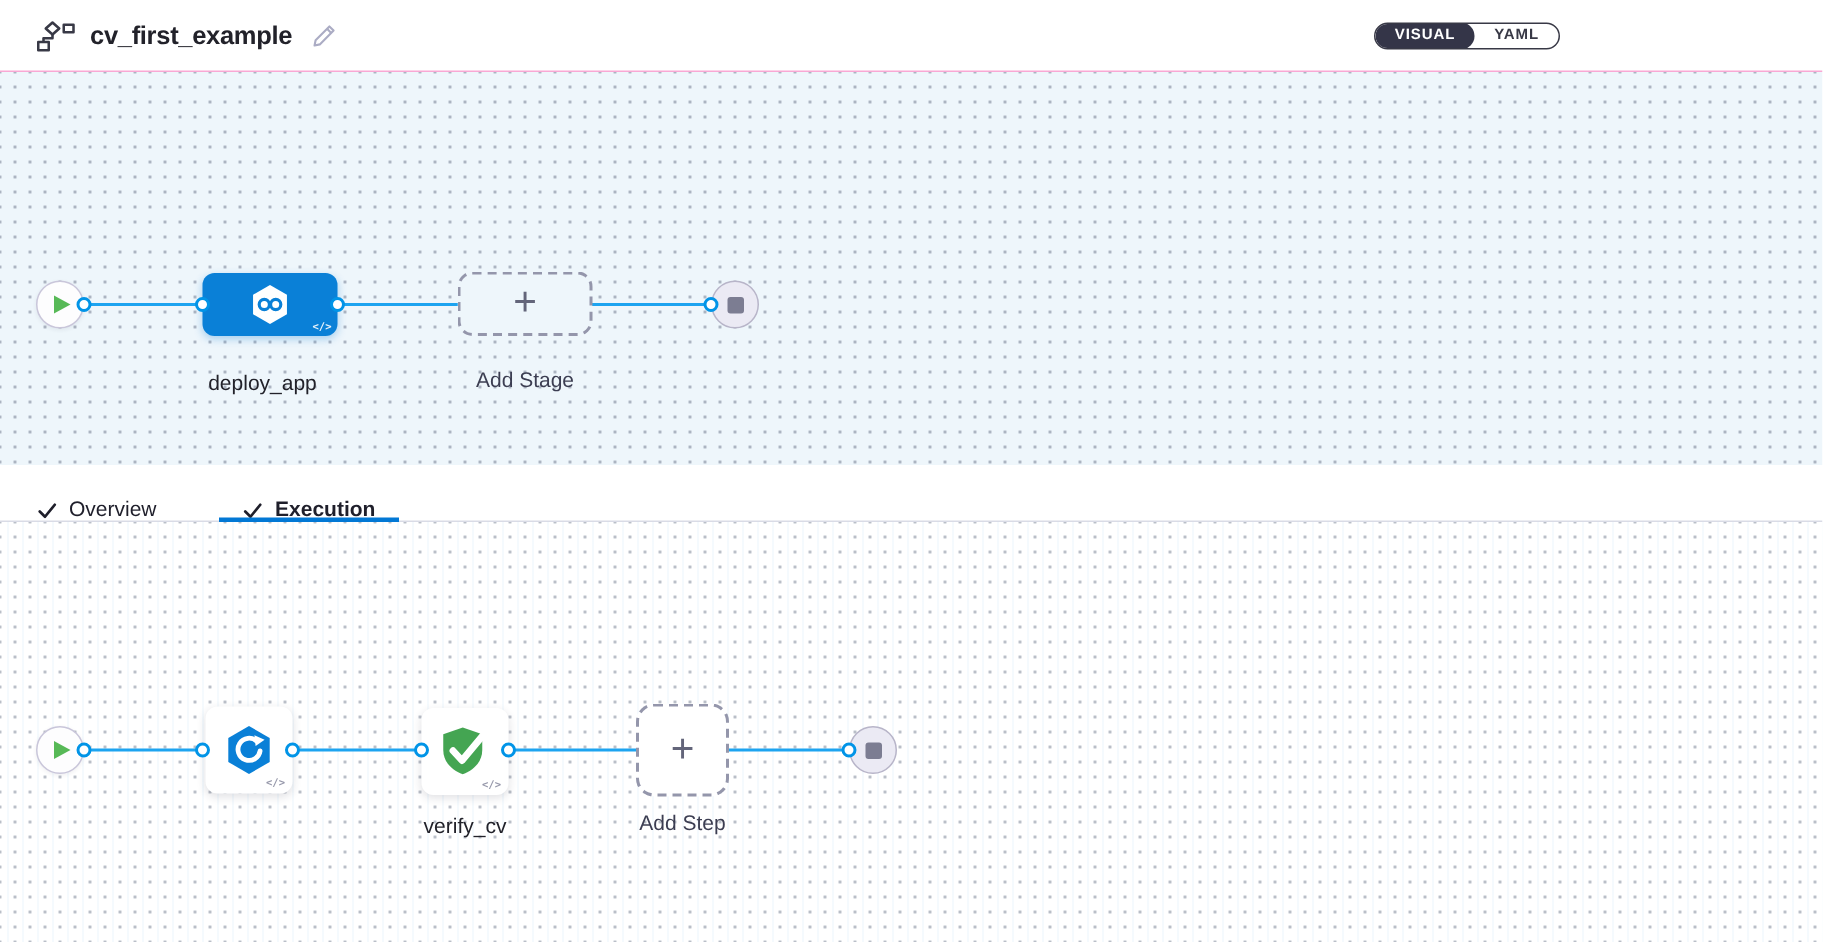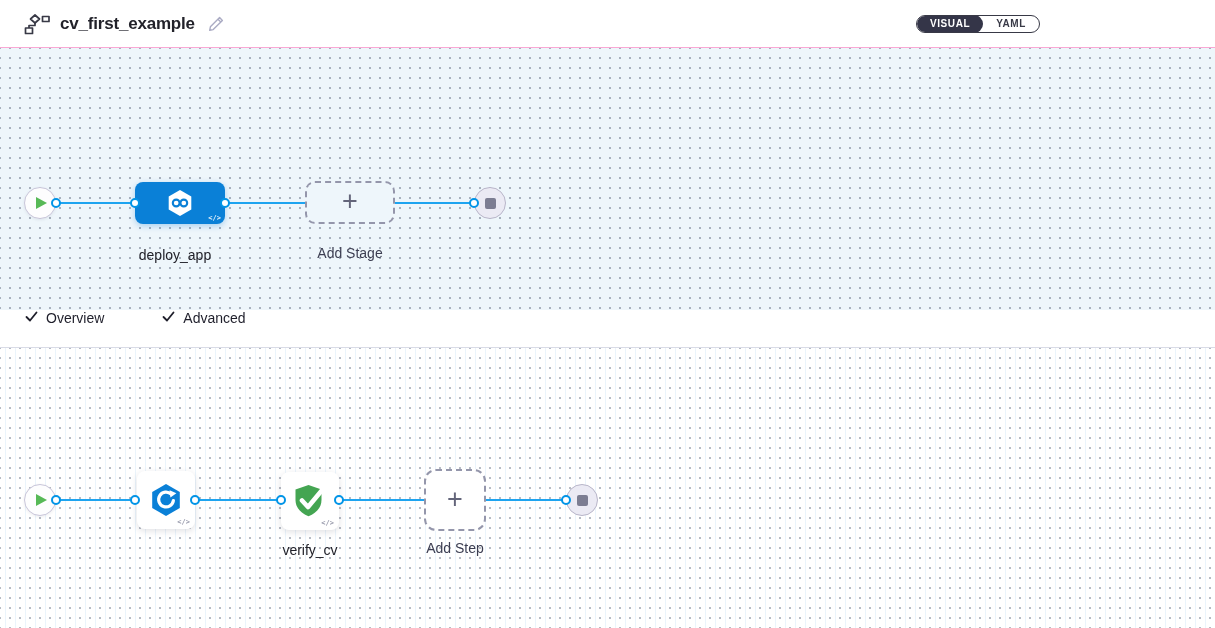--- a/index.html
+++ b/index.html
@@ -60,21 +60,21 @@
   .add-stage-box { left:305px; top:133px; width:90px; height:43px; background:#eef6fb; }
   .add-step-box { left:424px; top:121px; width:62px; height:62px; background:#ffffff; border-radius:12px; }
   .plus-glyph { font-size:27px; font-weight:300; color:#63657a; line-height:1; margin-top:-2px; }
 
   .node-label { position:absolute; font-size:14px; color:#22222a; text-align:center; z-index:4; line-height:21px; }
   .muted-label { color:#3c3e52; }
 
   
   .tabbar { position:absolute; top:310px; left:0; width:100%; height:38px; background:#fff;
             border-bottom:1px solid #d9dbe6; display:flex; align-items:stretch; padding-left:9px; z-index:20; }
-  .tab { display:flex; align-items:flex-start; gap:8px; padding:0 16px; margin-right:26px; font-size:14px;
+  .tab { display:flex; align-items:flex-end; gap:8px; padding:0 16px; margin-right:26px; font-size:14px;
          color:#1f1f2b; cursor:pointer; position:relative; }
   .tab .check-icon { display:flex; }
   .tab.active { font-weight:700; }
   .tab.active::after { content:""; position:absolute; left:0; right:0; bottom:-1px; height:3px; background:#0278d5; }
 </style>
 </head>
 <body>
 
 <div class="app">
 
@@ -131,25 +131,25 @@
     <div class="port" style="left:469px; top:150px;"></div>
   </div>
 
   <div class="tabbar">
     <div class="tab">
       <svg class="check-icon" width="13" height="13" viewBox="0 0 13 13">
           <polyline points="1.5,7 5,10.5 11.5,2.5" fill="none" stroke="#1f1f2b" stroke-width="1.8" stroke-linecap="round" stroke-linejoin="round"></polyline>
         </svg>
       <span>Overview</span>
     </div>
-    <div class="tab">
+    <div class="tab active">
       <svg class="check-icon" width="13" height="13" viewBox="0 0 13 13">
           <polyline points="1.5,7 5,10.5 11.5,2.5" fill="none" stroke="#1f1f2b" stroke-width="1.8" stroke-linecap="round" stroke-linejoin="round"></polyline>
         </svg>
-      <span>Advanced</span>
+      <span>Execution</span>
     </div>
   </div>
 
   <div class="canvas step-canvas">
     <div class="flow-line" style="left:56px; top:151px; width:510px;"></div>
 
     <div class="terminal-node start-node" style="left:24px; top:136px;">
       <div class="play-shape"></div>
     </div>
 

